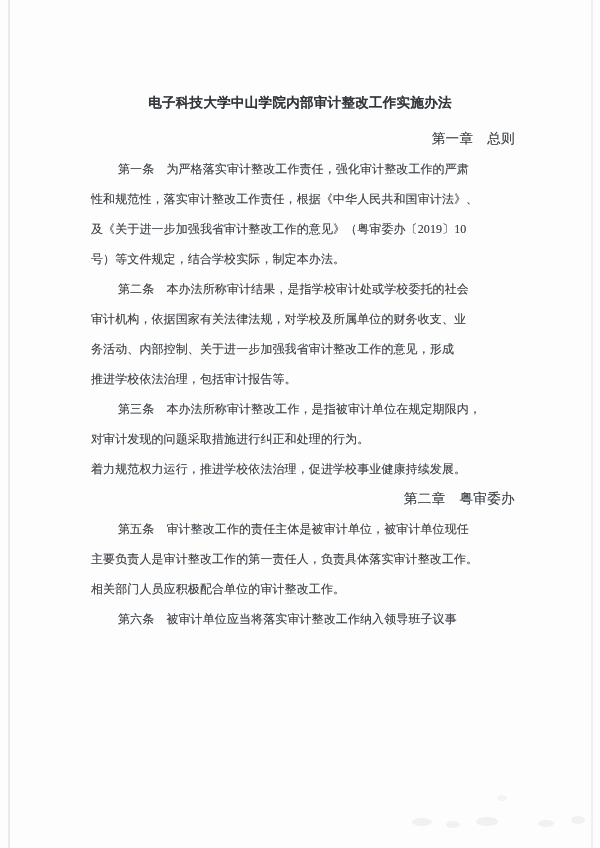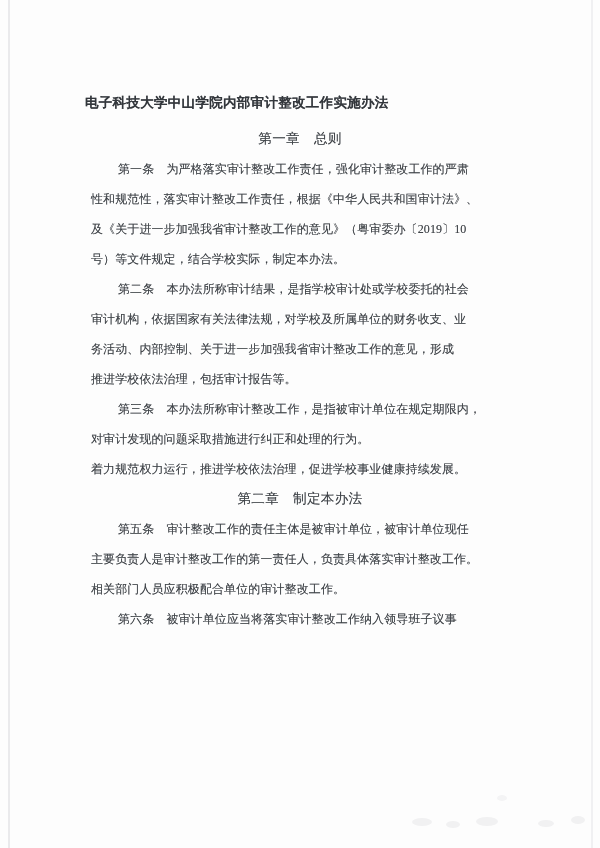--- a/index.html
+++ b/index.html
@@ -44,30 +44,30 @@
   .content {
     position: absolute;
     left: 85px;
     top: 92px;
     width: 430px;
   }
   .doc-title {
     font-size: 13.5px;
     font-weight: bold;
     color: #33373c;
-    text-align: left;
+    text-align: center;
     line-height: 22px;
     white-space: nowrap;
     letter-spacing: 0.3px;
     margin-bottom: 10px;
     text-shadow: 0 0 0.5px rgba(51,55,60,0.55);
   }
   .chapter {
     font-size: 13.6px;
-    text-align: center;
+    text-align: right;
     line-height: 30px;
     white-space: nowrap;
     letter-spacing: 0.3px;
     text-shadow: 0 0 0.4px rgba(63,67,72,0.45);
   }
   .line {
     font-size: 12px;
     line-height: 30px;
     white-space: nowrap;
     letter-spacing: 0.1px;
@@ -103,21 +103,21 @@
     <div class="line indent">第二条　本办法所称审计结果，是指学校审计处或学校委托的社会</div>
     <div class="line">审计机构，依据国家有关法律法规，对学校及所属单位的财务收支、业</div>
     <div class="line">务活动、内部控制、关于进一步加强我省审计整改工作的意见，形成</div>
     <div class="line">推进学校依法治理，包括审计报告等。</div>
 
     <div class="line indent">第三条　本办法所称审计整改工作，是指被审计单位在规定期限内，</div>
     <div class="line">对审计发现的问题采取措施进行纠正和处理的行为。</div>
 
     <div class="line">着力规范权力运行，推进学校依法治理，促进学校事业健康持续发展。</div>
 
-    <div class="chapter">第二章　制定本办法</div>
+    <div class="chapter">第二章　粤审委办</div>
 
     <div class="line indent">第五条　审计整改工作的责任主体是被审计单位，被审计单位现任</div>
     <div class="line">主要负责人是审计整改工作的第一责任人，负责具体落实审计整改工作。</div>
     <div class="line">相关部门人员应积极配合单位的审计整改工作。</div>
 
     <div class="line indent">第六条　被审计单位应当将落实审计整改工作纳入领导班子议事</div>
   </div>
 
 </div>
 

